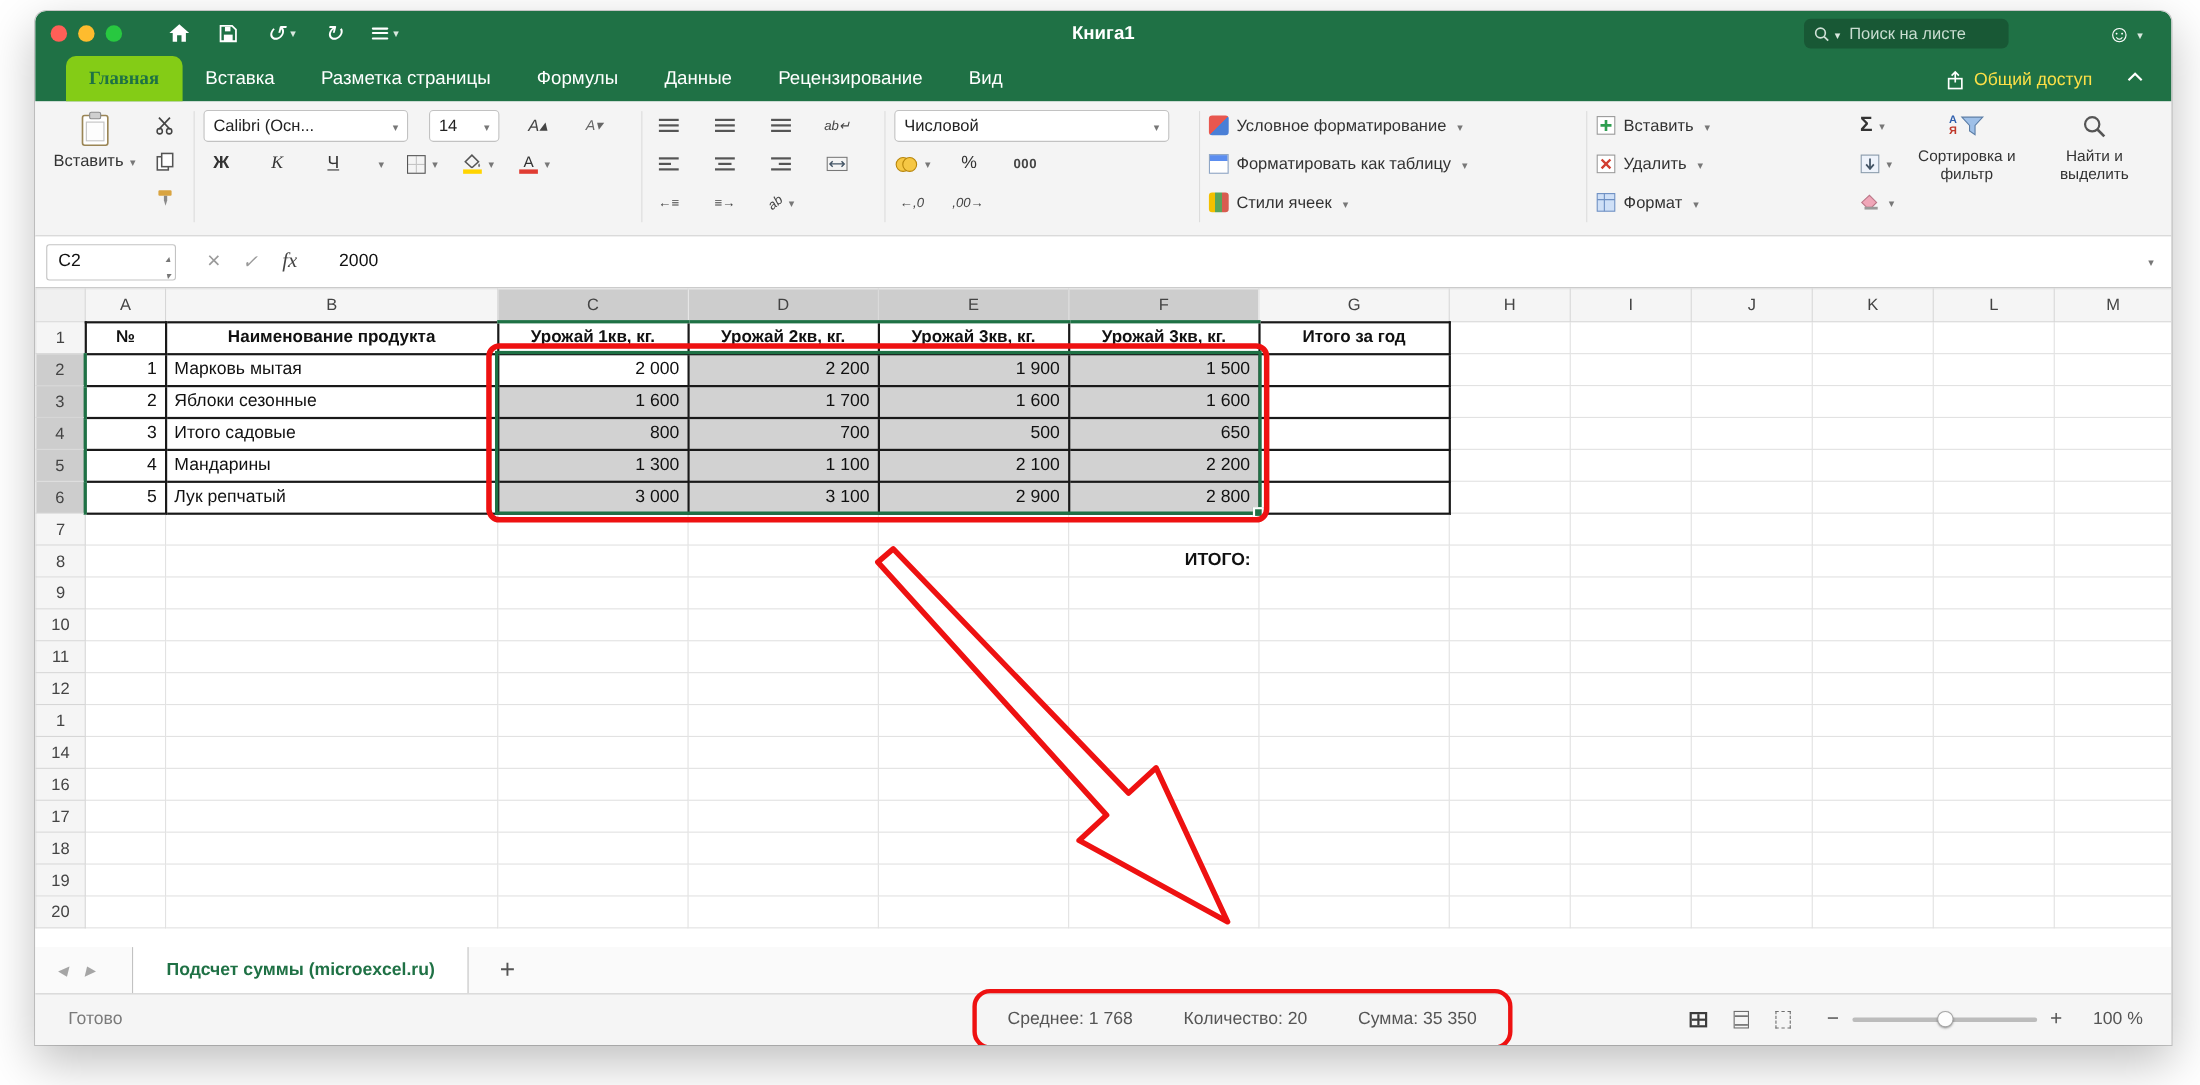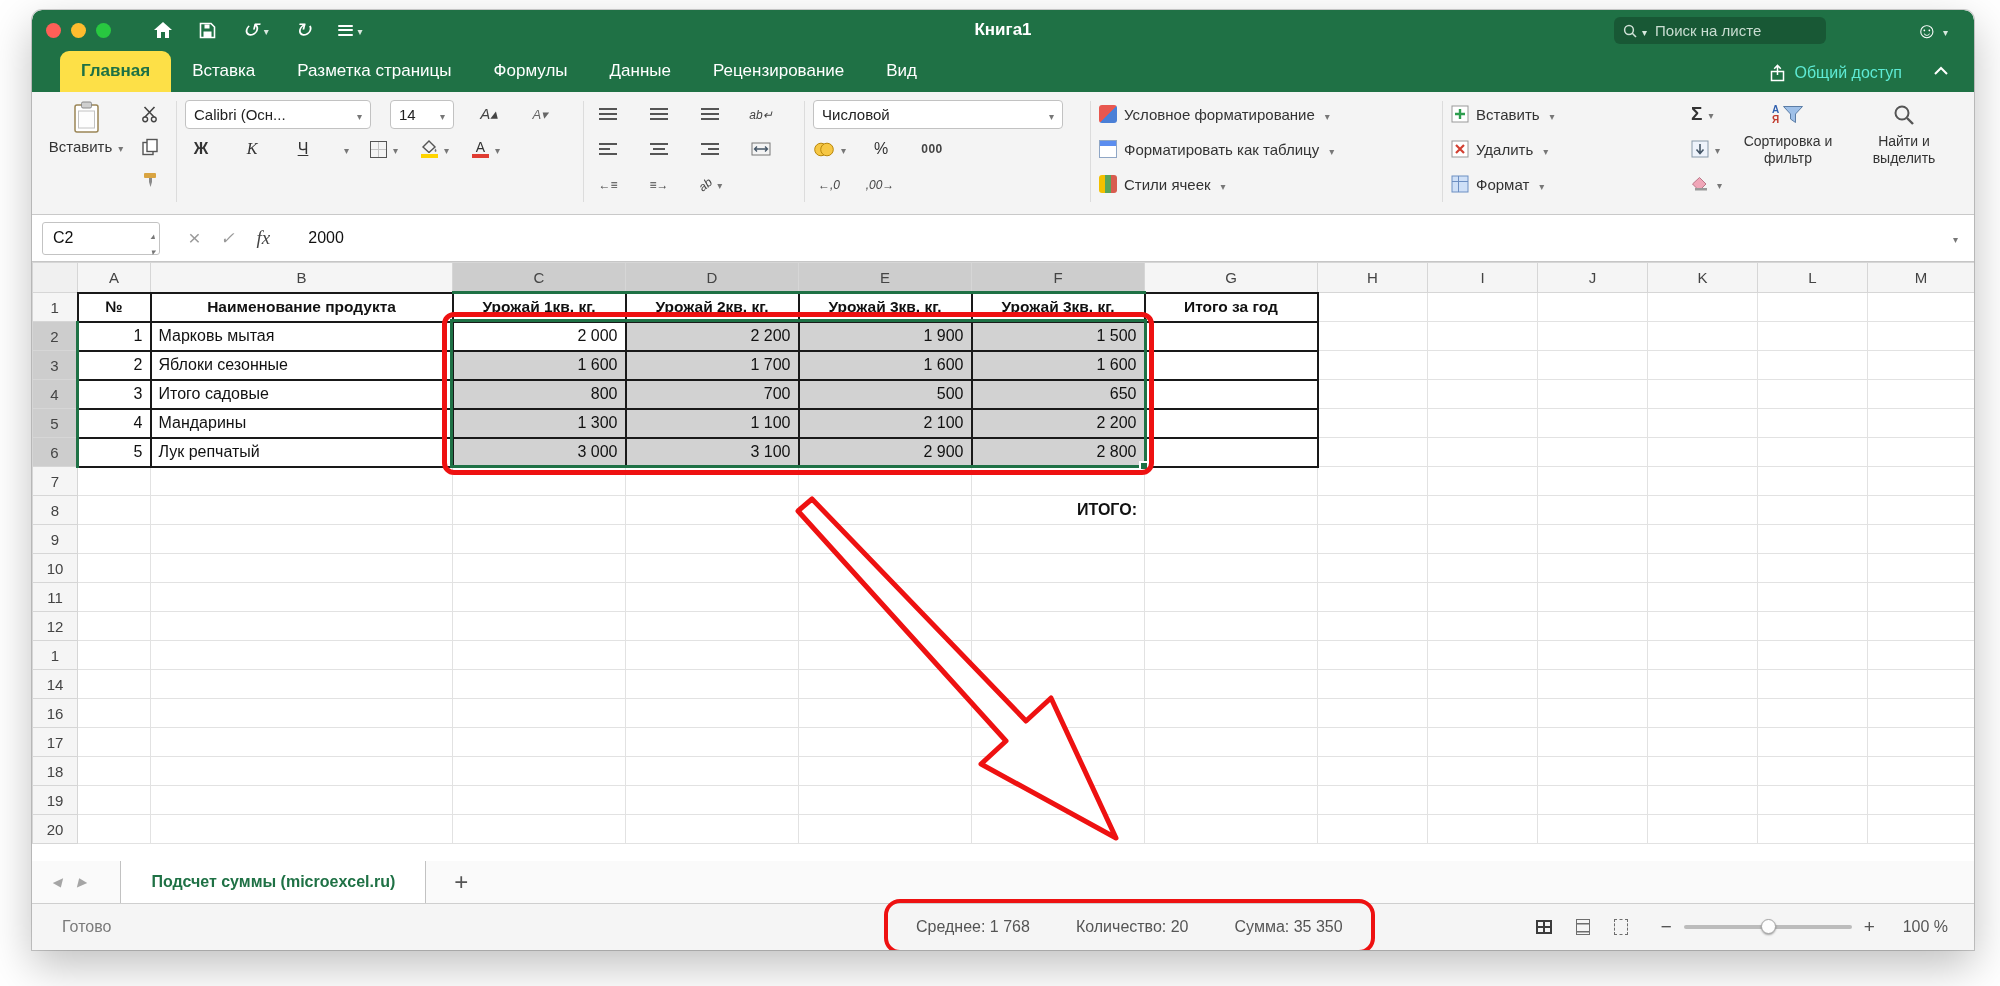--- a/index.html
+++ b/index.html
@@ -18,31 +18,31 @@
   .tb-icons{display:flex;align-items:center;gap:26px;margin-left:42px;}
   .tbtn{display:flex;align-items:center;color:#fff;}
   .ico-undo::before{content:"↺";color:#fff;font-size:20px;}
   .ico-redo::before{content:"↻";color:#fff;font-size:20px;}
   .menu-ico b{display:block;width:15px;height:2px;background:#fff;margin:2.5px 0;border-radius:1px;}
   .ddw{font-style:normal;margin-left:5px;}
   .ddw::before{content:"▾";color:#d9e8df;font-size:10px;}
   .dd{font-style:normal;margin-left:6px;}
   .dd::before{content:"▾";color:#777;font-size:10px;}
   .tb-title{position:absolute;left:50%;transform:translateX(-50%);color:#fff;font-size:17px;font-weight:bold;}
-  .searchbox{position:absolute;right:148px;top:7px;width:212px;height:27px;background:rgba(0,0,0,.22);
+  .searchbox{position:absolute;right:148px;top:7px;width:186px;height:27px;background:rgba(0,0,0,.22);
              border-radius:6px;display:flex;align-items:center;padding:0 9px;color:#c9ddd1;font-size:15px;}
   .searchbox .ph{margin-left:8px;white-space:nowrap;}
   .smiley-wrap{position:absolute;right:26px;top:8px;display:flex;align-items:center;}
   .ico-smiley::before{content:"☺";color:#fff;font-size:22px;}
 
   
   .tabbar{height:42px;background:#1f7145;display:flex;align-items:flex-end;padding-left:28px;position:relative;}
   .rtab{color:#fff;font-size:17px;padding:10px 21px 11px;border-radius:9px 9px 0 0;white-space:nowrap;}
-  .rtab.active{background:#fde047;color:#1e7145;font-weight:bold;}
-  .share{position:absolute;right:72px;bottom:10px;display:flex;align-items:center;color:#5eead4;font-size:16px;gap:9px;}
+  .rtab.active{background:#84cc16;color:#1e7145;font-weight:bold;font-family:Liberation Serif, serif;}
+  .share{position:absolute;right:72px;bottom:10px;display:flex;align-items:center;color:#fde047;font-size:16px;gap:9px;}
   .collapse{position:absolute;right:26px;bottom:13px;}
 
   
   .ribbon{height:123px;background:#f4f4f4;border-bottom:1px solid #c9c9c9;display:flex;
           align-items:flex-start;padding:7px 12px 0 10px;}
   .vsep{width:1px;align-self:stretch;background:#dcdcdc;margin:2px 8px 12px;}
   .rgroup{display:flex;flex-direction:column;}
   .rrow{display:flex;align-items:center;height:30px;margin-bottom:5px;}
   .rrow > *{margin-right:19px;}
   .combo{background:#fff;border:1px solid #c2c2c2;border-radius:4px;height:29px;display:flex;

